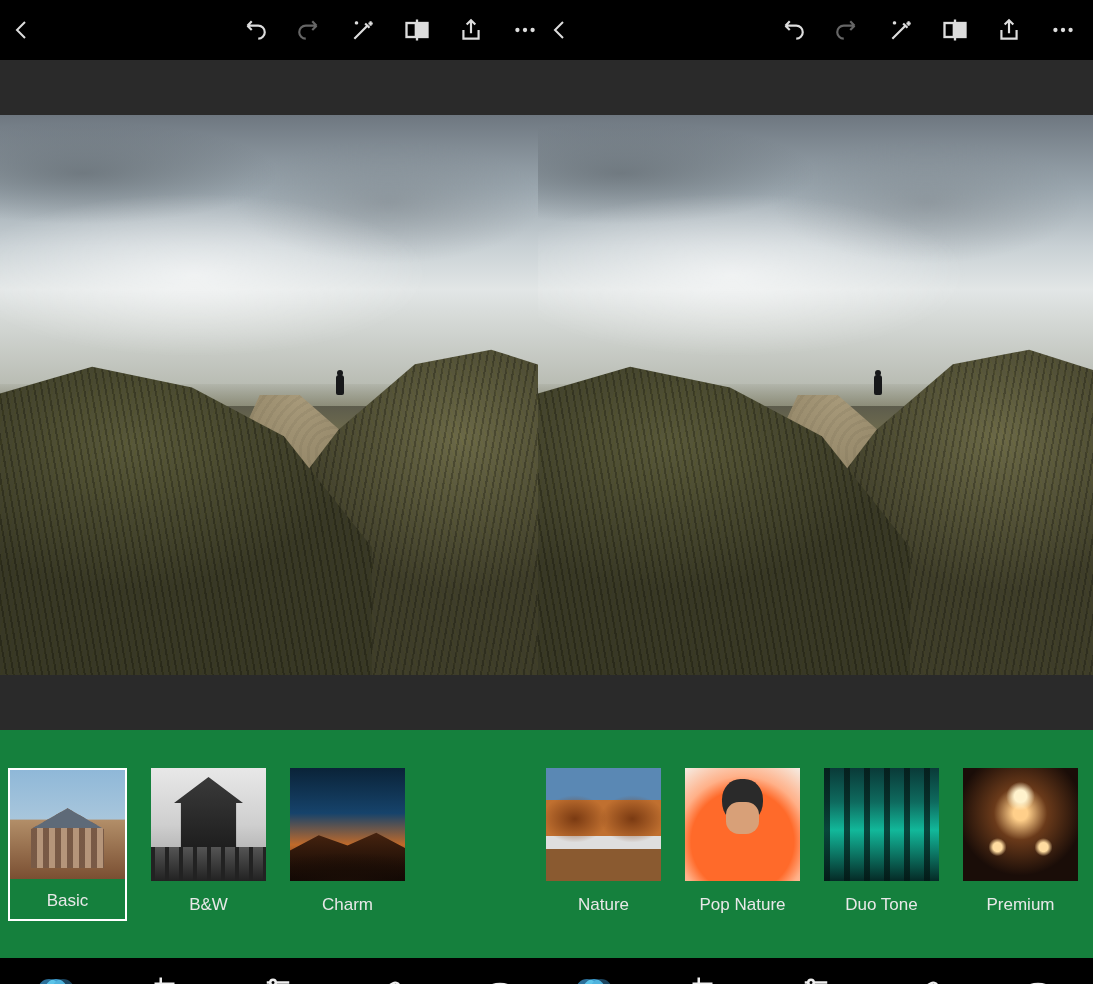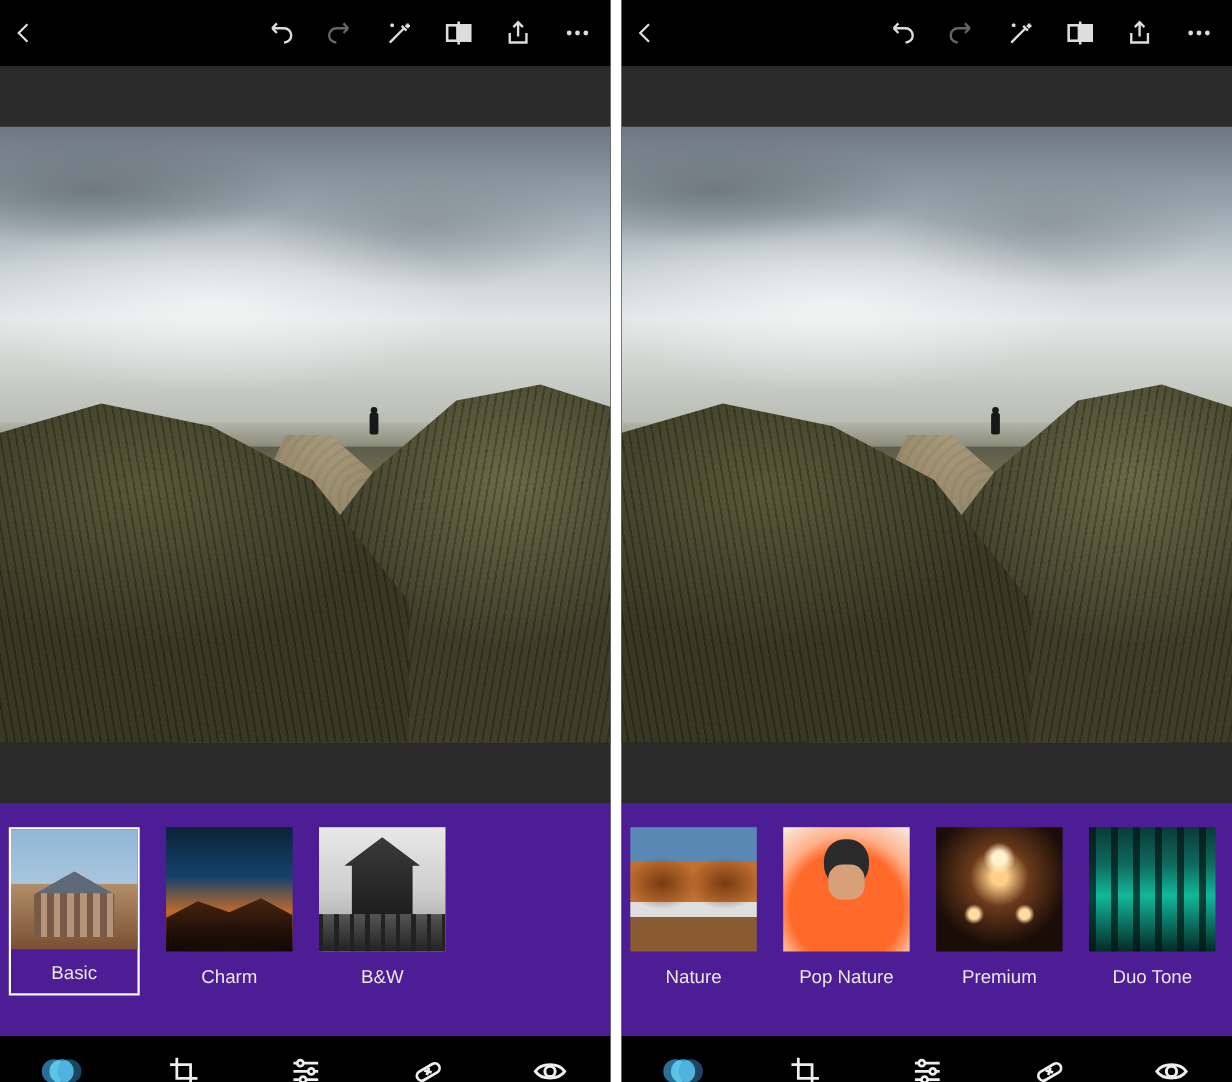--- a/index.html
+++ b/index.html
@@ -1,19 +1,19 @@
 <!DOCTYPE html>
 <html><head>
 <meta charset="utf-8">
 <style>
   html,body{margin:0;padding:0;background:#fff;font-family:-apple-system,Helvetica,Arial,sans-serif;}
   .stage{width:1120px;height:984px;position:relative;background:#fff;}
   .phone{position:absolute;top:0;width:555px;height:984px;background:#000;overflow:hidden;}
   .phone.left{left:0;}
-  .phone.right{left:565px;}
+  .phone.right{left:538px;}
   
   .topbar{height:60px;background:#000;display:flex;align-items:center;color:#ddd;padding:0 6px;}
   .tb-left{width:60px;display:flex;justify-content:flex-start;align-items:center;}
   .tb-right{flex:1;display:flex;justify-content:flex-end;align-items:center;gap:22px;padding-right:8px;}
   .icn{width:32px;height:32px;display:flex;align-items:center;justify-content:center;cursor:pointer;}
   .icn svg{stroke:#ddd;fill:none;stroke-width:2;}
   .icn.dim svg{stroke:#666;}
   
   .canvas-wrap{height:670px;background:#2a2a2a;display:flex;align-items:center;justify-content:center;overflow:hidden;}
   .photo{width:100%;height:560px;position:relative;overflow:hidden;}
@@ -42,21 +42,21 @@
        mix-blend-mode:overlay;}
   .path{position:absolute;left:30%;top:50%;width:60%;height:52%;
        background:radial-gradient(ellipse 70% 100% at 40% 0%,#a89a7a 0%,#8f8264 35%,#6e6449 70%,#4e4734 100%);
        clip-path:polygon(28% 0,40% 0,80% 40%,100% 100%,0 100%,10% 45%);}
   .path::after{content:"";position:absolute;inset:0;
        background:repeating-radial-gradient(circle at 50% 20%,rgba(60,55,40,.15) 0 3px,transparent 3px 8px);
        opacity:.5;}
   .figure{position:absolute;left:60.5%;top:46.5%;width:8px;height:20px;background:#17181a;border-radius:3px 3px 2px 2px;}
   .figure::before{content:"";position:absolute;left:1px;top:-5px;width:6px;height:6px;background:#17181a;border-radius:50%;}
   
-  .filters{height:190px;background:#4c1d95;display:flex;align-items:flex-start;padding:22px 8px 0 8px;gap:24px;overflow:hidden;}
+  .filters{height:190px;background:#15803d;display:flex;align-items:flex-start;padding:38px 8px 0 8px;gap:24px;overflow:hidden;}
   .filt{width:115px;flex:0 0 115px;display:flex;flex-direction:column;align-items:center;cursor:pointer;}
   .filt.first{border:2px solid #fff;padding:0;box-sizing:border-box;width:119px;flex:0 0 119px;}
   .filt.first .thumb{width:115px;height:109px;}
   .thumb{width:115px;height:113px;position:relative;overflow:hidden;}
   .flabel{color:#e8e8e8;font-size:17px;margin-top:14px;font-weight:400;}
   .filt.first .flabel{margin-top:12px;margin-bottom:8px;}
   
   .th-basic{background:linear-gradient(180deg,#8fb8d8 0%,#a8c6dc 45%,#b28e68 46%,#7a4f32 100%);}
   .th-basic::before{content:"";position:absolute;left:18%;bottom:10%;width:64%;height:55%;
       background:#b5957a;clip-path:polygon(0 35%,50% 0,100% 35%,100% 100%,0 100%);} 
@@ -172,26 +172,26 @@
         <div class="figure"></div>
       </div>
     </div>
 
     <div class="filters">
       <div class="filt first">
         <div class="thumb th-basic"></div>
         <div class="flabel">Basic</div>
       </div>
       <div class="filt">
+        <div class="thumb th-bw"></div>
+        <div class="flabel">B&amp;W</div>
+      </div>
+      <div class="filt">
         <div class="thumb th-charm"></div>
         <div class="flabel">Charm</div>
-      </div>
-      <div class="filt">
-        <div class="thumb th-bw"></div>
-        <div class="flabel">B&amp;W</div>
       </div>
     </div>
 
     <div class="bottombar">
       <div class="bicn">
         <div class="venn">
             <div class="c c1"></div>
             <div class="c c2"></div>
             <div class="c c3"></div>
           </div>
@@ -286,26 +286,26 @@
     <div class="filters">
       <div class="filt">
         <div class="thumb th-nature"></div>
         <div class="flabel">Nature</div>
       </div>
       <div class="filt">
         <div class="thumb th-pop"></div>
         <div class="flabel">Pop Nature</div>
       </div>
       <div class="filt">
+        <div class="thumb th-duo"></div>
+        <div class="flabel">Duo Tone</div>
+      </div>
+      <div class="filt">
         <div class="thumb th-premium"></div>
         <div class="flabel">Premium</div>
-      </div>
-      <div class="filt">
-        <div class="thumb th-duo"></div>
-        <div class="flabel">Duo Tone</div>
       </div>
     </div>
 
     <div class="bottombar">
       <div class="bicn">
         <div class="venn">
             <div class="c c1"></div>
             <div class="c c2"></div>
             <div class="c c3"></div>
           </div>

